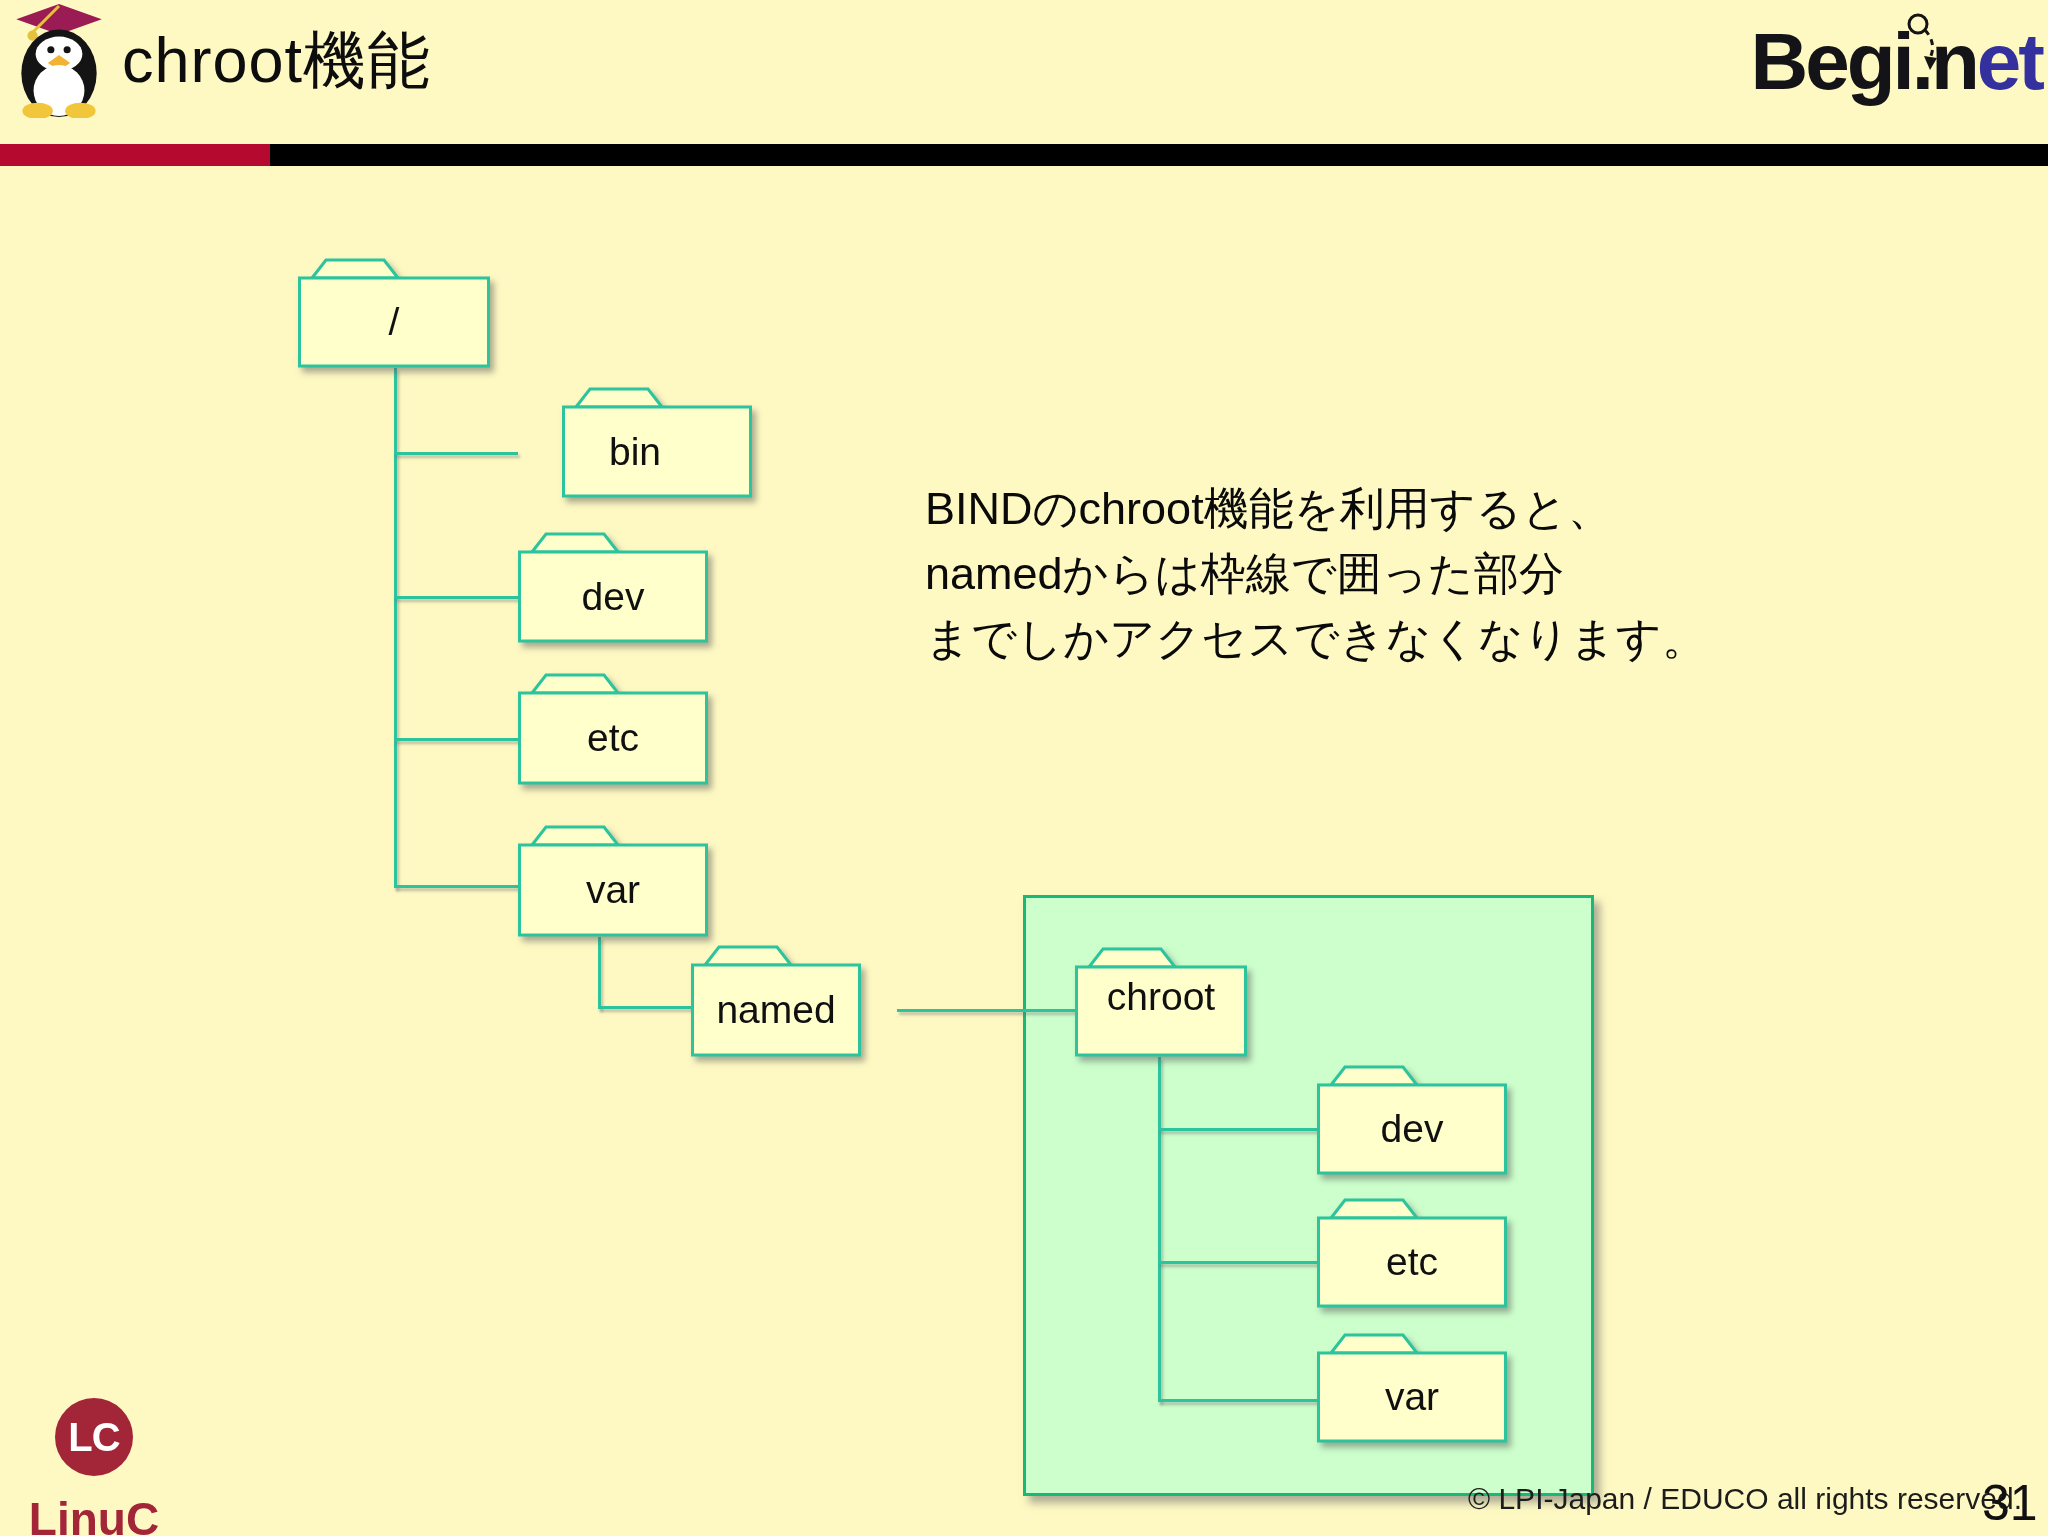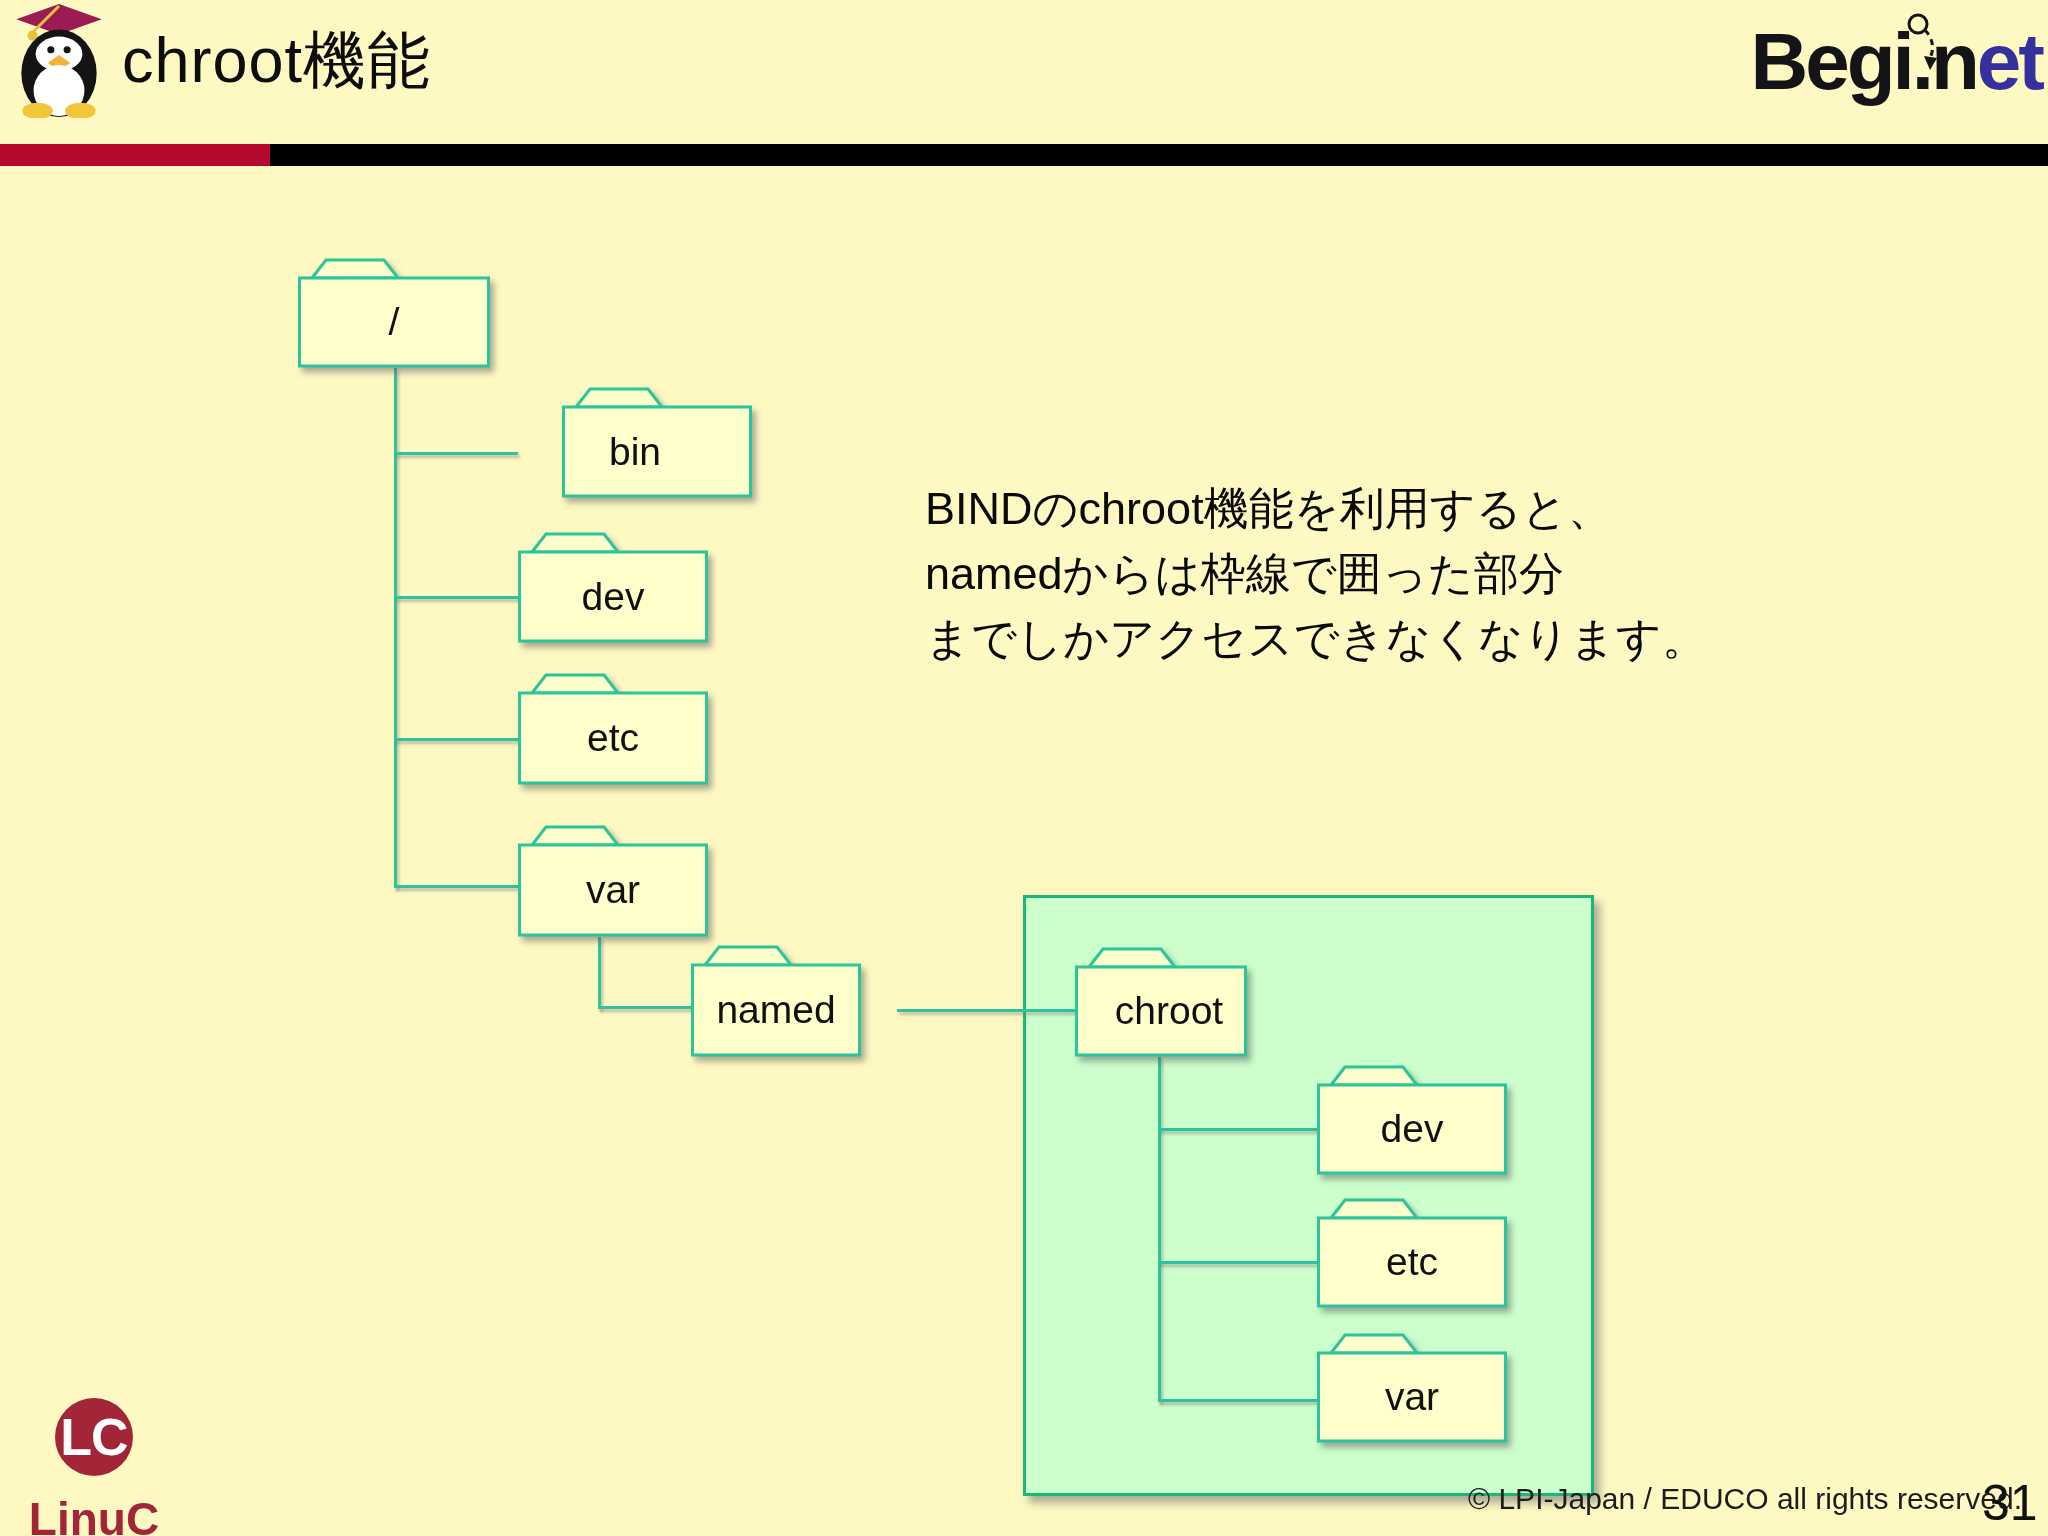--- a/index.html
+++ b/index.html
@@ -25,21 +25,21 @@
     position:absolute;left:0;width:100%;display:flex;align-items:center;justify-content:center;
     font-size:39px;color:#101010;
   }
   
   .desc{position:absolute;left:925px;top:476px;font-size:45px;line-height:65px;color:#0a0a0a;white-space:nowrap;}
   
   .linuc{position:absolute;left:24px;top:1398px;width:140px;text-align:center;}
   .linuc-circle{
     width:78px;height:78px;border-radius:50%;margin:0 auto;
     display:flex;align-items:center;justify-content:center;
-    color:#ffffff;font-weight:bold;font-size:52px;letter-spacing:-1px;
+    color:#ffffff;font-weight:bold;font-size:40px;letter-spacing:-1px;
   }
   .linuc-name{margin-top:16px;font-weight:bold;font-size:46px;letter-spacing:0px;text-decoration:underline;}
   .copyright{position:absolute;left:1468px;top:1482px;font-size:30px;color:#1c1c1c;}
   .page-number{position:absolute;left:1982px;top:1474px;font-size:50px;color:#111;}
 </style>
 </head>
 <body>
 
 <div class="slide">
 
@@ -106,21 +106,21 @@
           <path d="M14 22 L28 4 L86 4 L100 22 Z" fill="#FFFFCC" stroke="#2BC49C" stroke-width="3"></path>
           <rect x="1.5" y="22" width="187" height="90" fill="#FFFFCC" stroke="#2BC49C" stroke-width="3"></rect>
         </svg><div class="folder-label" style="top: 22px; height: 90px;">var</div></div>
       <div class="folder" style="left: 691px; top: 943px; width: 170px; height: 114px;"><svg width="170" height="114">
           <path d="M14 22 L28 4 L86 4 L100 22 Z" fill="#FFFFCC" stroke="#2BC49C" stroke-width="3"></path>
           <rect x="1.5" y="22" width="167" height="90" fill="#FFFFCC" stroke="#2BC49C" stroke-width="3"></rect>
         </svg><div class="folder-label" style="top: 22px; height: 90px;">named</div></div>
       <div class="folder" style="left: 1075px; top: 945px; width: 172px; height: 112px;"><svg width="172" height="112">
           <path d="M14 22 L28 4 L86 4 L100 22 Z" fill="#FFFFCC" stroke="#2BC49C" stroke-width="3"></path>
           <rect x="1.5" y="22" width="169" height="88" fill="#FFFFCC" stroke="#2BC49C" stroke-width="3"></rect>
-        </svg><div class="folder-label" style="top: 22px; height: 88px; margin-left: 8px;">chroot</div></div>
+        </svg><div class="folder-label" style="top: 8px; height: 88px;">chroot</div></div>
       <div class="folder" style="left: 1317px; top: 1063px; width: 190px; height: 112px;"><svg width="190" height="112">
           <path d="M14 22 L28 4 L86 4 L100 22 Z" fill="#FFFFCC" stroke="#2BC49C" stroke-width="3"></path>
           <rect x="1.5" y="22" width="187" height="88" fill="#FFFFCC" stroke="#2BC49C" stroke-width="3"></rect>
         </svg><div class="folder-label" style="top: 22px; height: 88px;">dev</div></div>
       <div class="folder" style="left: 1317px; top: 1196px; width: 190px; height: 112px;"><svg width="190" height="112">
           <path d="M14 22 L28 4 L86 4 L100 22 Z" fill="#FFFFCC" stroke="#2BC49C" stroke-width="3"></path>
           <rect x="1.5" y="22" width="187" height="88" fill="#FFFFCC" stroke="#2BC49C" stroke-width="3"></rect>
         </svg><div class="folder-label" style="top: 22px; height: 88px;">etc</div></div>
       <div class="folder" style="left: 1317px; top: 1331px; width: 190px; height: 112px;"><svg width="190" height="112">
           <path d="M14 22 L28 4 L86 4 L100 22 Z" fill="#FFFFCC" stroke="#2BC49C" stroke-width="3"></path>

